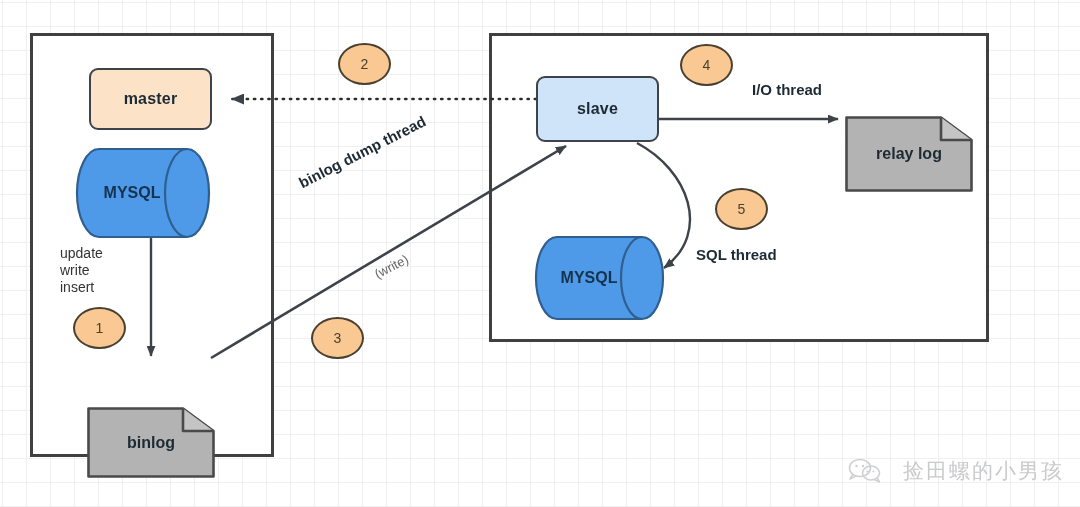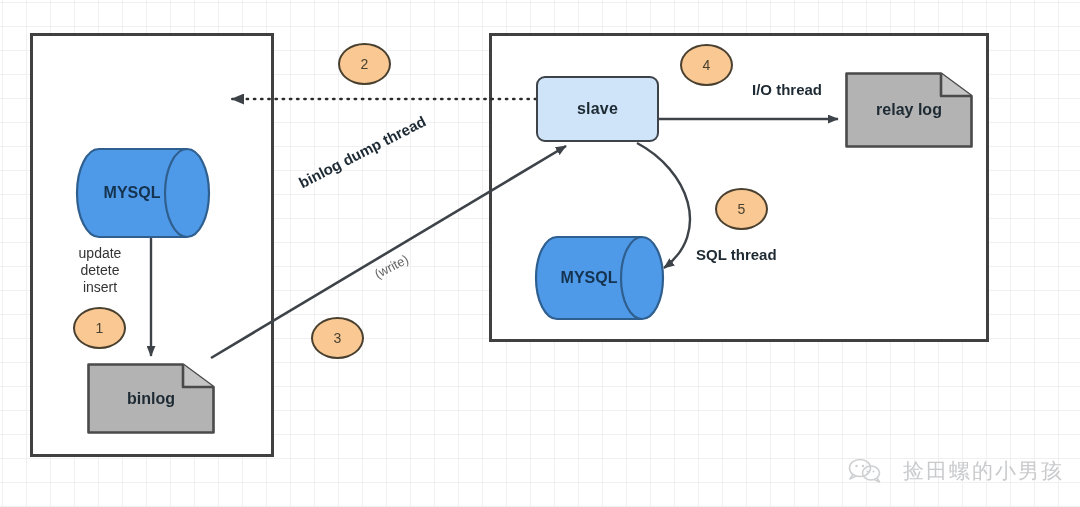--- a/index.html
+++ b/index.html
@@ -59,21 +59,21 @@
     position:absolute;
     left:0;top:0;width:100%;height:100%;
     display:flex;align-items:center;justify-content:center;
     font-weight:bold;font-size:16px;color:#15324e;
     padding-right:22px;box-sizing:border-box;
     pointer-events:none;
   }
   #cyl-master{left:76px;top:148px;width:134px;height:90px;}
   #cyl-slave{left:536px;top:236px;width:128px;height:84px;}
 
-  .doc{position:absolute;}
+  .doc{position:absolute;margin-top:44px;}
   .doc svg{display:block;overflow:visible;}
   .doc .doc-label{
     position:absolute;left:0;top:0;width:100%;height:100%;
     display:flex;align-items:center;justify-content:center;
     font-weight:bold;font-size:16px;color:#1d2a33;
     pointer-events:none;
   }
   #doc-binlog{left:87px;top:363px;width:128px;height:71px;}
   #doc-relaylog{left:845px;top:72px;width:128px;height:76px;}
 
@@ -88,21 +88,21 @@
   }
   #badge-1{left:73px;top:307px;}
   #badge-2{left:338px;top:43px;}
   #badge-3{left:311px;top:317px;}
   #badge-4{left:680px;top:44px;}
   #badge-5{left:715px;top:188px;}
 
   .lbl{position:absolute;color:#1d2a33;}
   #label-crud{
     left:60px;top:245px;width:80px;
-    text-align:center;font-size:14px;line-height:17px;color:#333;
+    text-align:left;font-size:14px;line-height:17px;color:#333;
   }
   #label-io-thread{
     left:752px;top:81px;font-size:15px;font-weight:bold;
   }
   #label-sql-thread{
     left:696px;top:246px;font-size:15px;font-weight:bold;
   }
   #label-binlog-dump{
     left:296px;top:176px;
     font-size:15px;font-weight:bold;
@@ -151,20 +151,23 @@
 
     <path d="M536,99 L232,99" stroke="#2b2b2b" stroke-width="2.6" fill="none" stroke-dasharray="1.2 6" stroke-linecap="round" marker-end="url(#arrow-left)"></path>
 
     <path d="M211,358 L566,146" stroke="#3d4349" stroke-width="2.6" fill="none" marker-end="url(#arrow)"></path>
 
     <path d="M659,119 L838,119" stroke="#3d4349" stroke-width="2.4" fill="none" marker-end="url(#arrow)"></path>
 
     <path d="M637,143 C688,170 712,232 664,268" stroke="#3d4349" stroke-width="2.4" fill="none" marker-end="url(#arrow)"></path>
   </svg>
 
+  <div class="node rounded-box" id="node-master">
+    <span>master</span>
+  </div>
 
   <div class="node rounded-box" id="node-slave">
     <span>slave</span>
   </div>
 
   <div class="cyl" id="cyl-master">
     <svg width="134" height="90" viewBox="0 0 134 90">
       <path d="M23,1 L111,1 A22,44 0 0 1 111,89 L23,89 A22,44 0 0 1 23,1 Z" fill="#4f9ae8" stroke="#2f5f8f" stroke-width="2.2"></path>
       <path d="M111,1 A22,44 0 0 0 111,89" fill="none" stroke="#2f5f8f" stroke-width="2.2"></path>
     </svg>
@@ -206,21 +209,21 @@
   </div>
   <div class="badge" id="badge-4">
     <span>4</span>
   </div>
   <div class="badge" id="badge-5">
     <span>5</span>
   </div>
 
   <div class="lbl" id="label-crud">
     <div>update</div>
-    <div>detete</div>
+    <div>write</div>
     <div>insert</div>
   </div>
 
   <div class="lbl" id="label-binlog-dump">binlog dump thread</div>
 
   <div class="lbl" id="label-write">(write)</div>
 
   <div class="lbl" id="label-io-thread">I/O thread</div>
 
   <div class="lbl" id="label-sql-thread">SQL thread</div>

